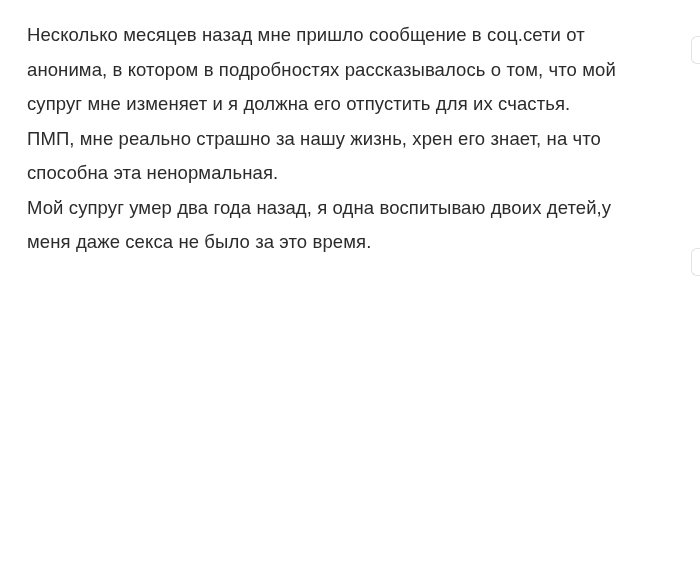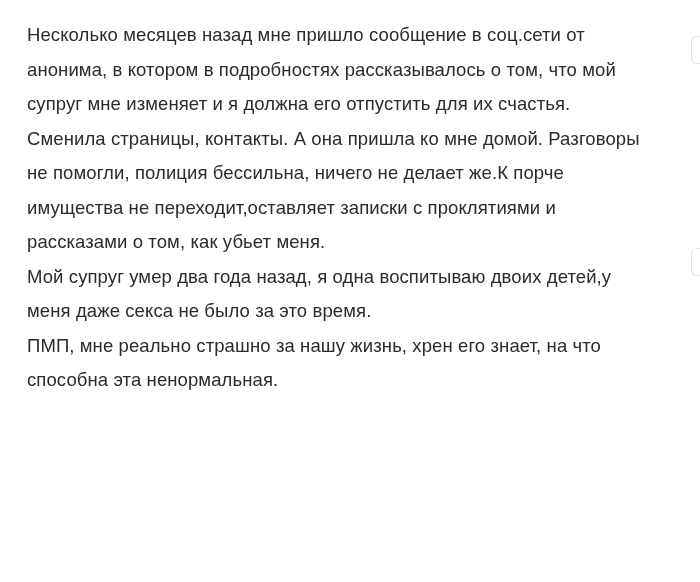--- a/index.html
+++ b/index.html
@@ -49,21 +49,20 @@
   .edge-artifact.one { top: 36px; height: 26px; }
   .edge-artifact.two { top: 248px; height: 26px; }
 </style>
 </head>
 <body>
 
 <div class="page">
 
   <div class="text-body">
     <p class="para">Несколько месяцев назад мне пришло сообщение в соц.сети от анонима, в котором в подробностях рассказывалось о том, что мой супруг мне изменяет и я должна его отпустить для их счастья.</p>
-    <p class="para">Сменила страницы, контакты. А она пришла ко мне домой. Разговоры не помогли, полиция бессильна, ничего не делает же.К порче имущества не переходит,оставляет записки с проклятиями и рассказами о том, как убьет меня.</p>
+    <p class="para">ПМП, мне реально страшно за нашу жизнь, хрен его знает, на что способна эта ненормальная.</p>
     <p class="para">Мой супруг умер два года назад, я одна воспитываю двоих детей,у меня даже секса не было за это время.</p>
-    <p class="para">ПМП, мне реально страшно за нашу жизнь, хрен его знает, на что способна эта ненормальная.</p>
   </div>
 
   <div class="edge-artifact one"></div>
   <div class="edge-artifact two"></div>
 
 </div>
 
 </body></html>

